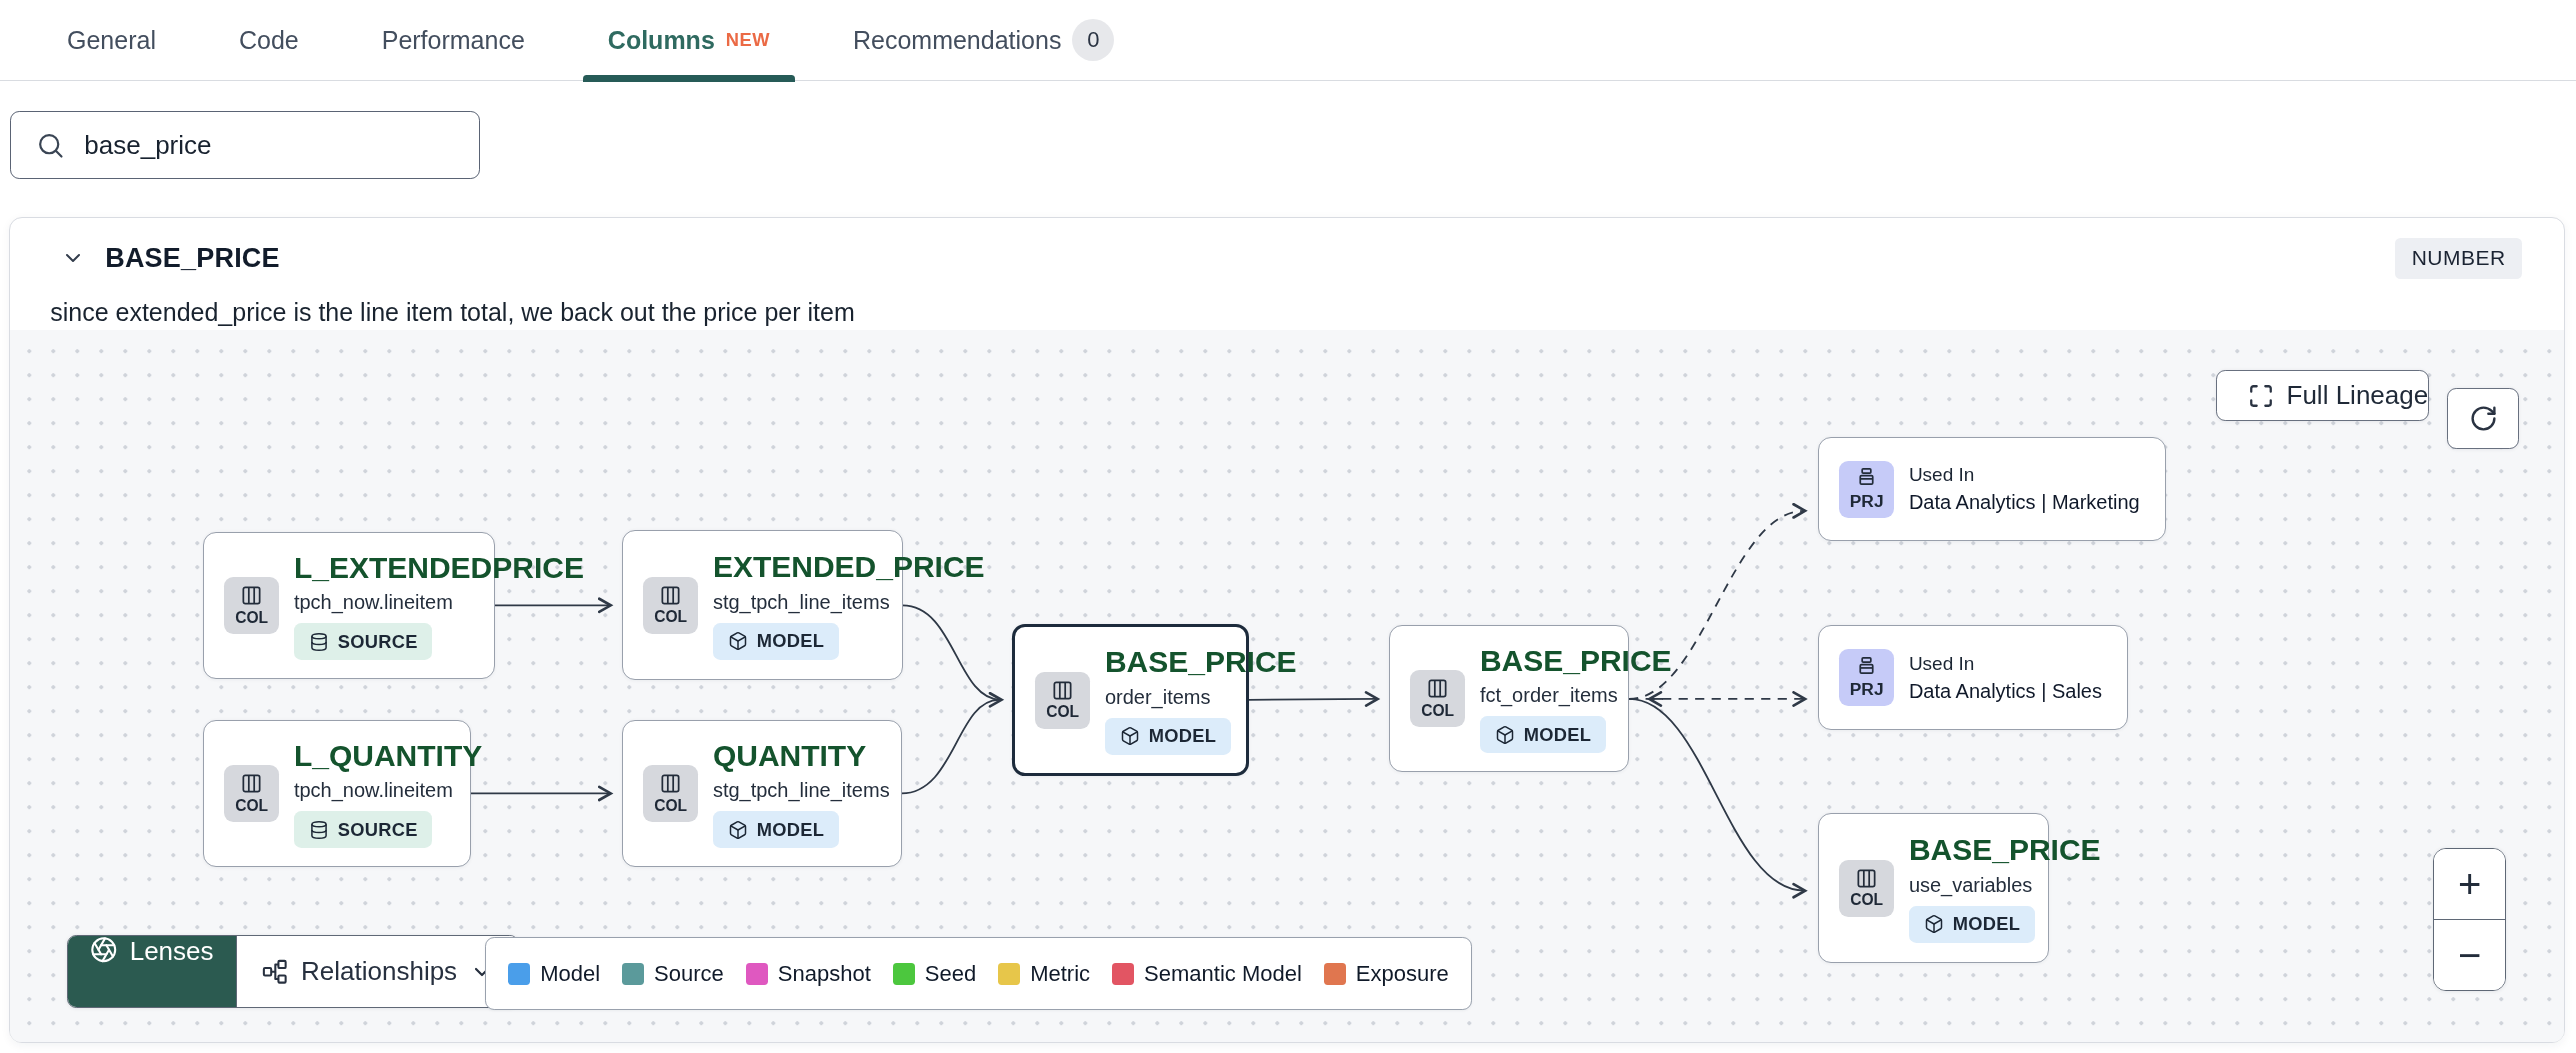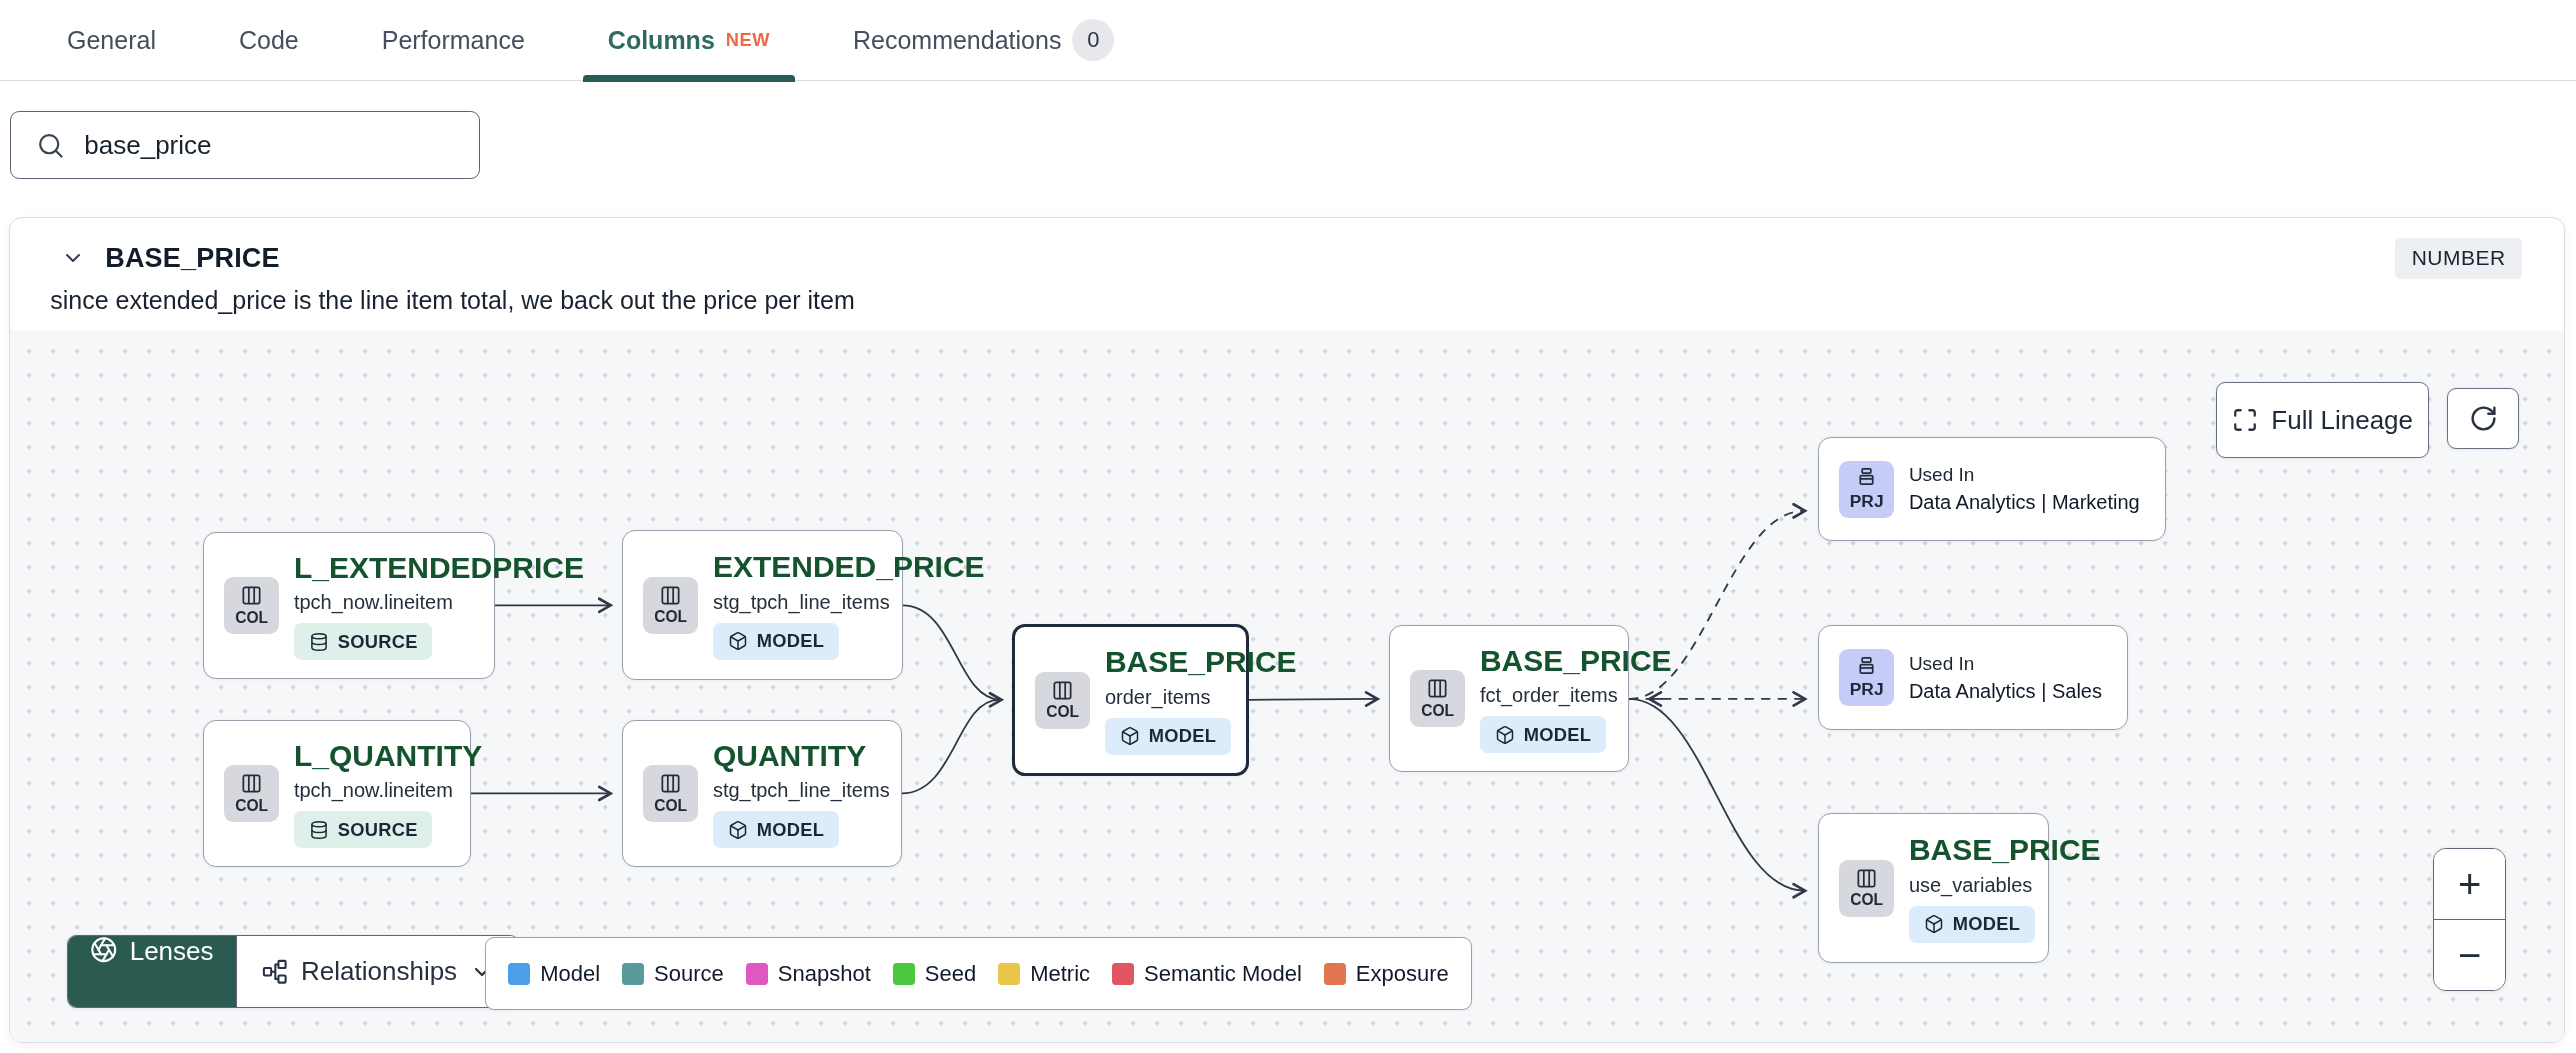--- a/index.html
+++ b/index.html
@@ -27,21 +27,21 @@
 
   
   .panel { position:absolute; left:9.2px; top:217px; width:2556px; height:826px;
     border:1.8px solid #d9dce2; border-radius:13px; background:#fff;
     box-shadow:0 2.8px 9.2px rgba(20,30,50,.05); }
   .panel-head { padding:20px 42px 0 40px; }
   .ph-row1 { display:flex; align-items:center; gap:20px; padding-left:11px; }
   .ph-title { font-size:27px; font-weight:700; color:#121c2b; letter-spacing:0.2px; }
   .type-badge { margin-left:auto; background:#edeff3; color:#1b2433; font-size:21px;
     padding:8.3px 16.5px; border-radius:5.5px; letter-spacing:0.5px; }
-  .ph-desc { margin-top:7px; font-size:25px; color:#19232f; }
+  .ph-desc { margin-top:19px; font-size:25px; color:#19232f; }
 
   
   .canvas { position:absolute; left:0; right:0; top:112px; bottom:0; background:#f6f7f9;
     border-radius:0 0 11px 11px; overflow:hidden;
     background-image:radial-gradient(#cfd3da 2px, transparent 2.1px);
     background-size:24px 24px; background-position:7.3px 9.2px; }
   .edges { position:absolute; inset:0; }
 
   .node { position:absolute; background:#fff; border:1.8px solid #99a0ac; border-radius:13px;
     display:flex; align-items:center; gap:14.7px; padding:0 20px;
@@ -59,21 +59,21 @@
     border-radius:7.3px; font-size:18.3px; font-weight:700; color:#1c2735; letter-spacing:0.3px; }
   .pill.source { background:#def0e9; }
   .pill.model { background:#dcecfa; }
   .uin-label { font-size:19px; color:#1b2533; }
   .uin-name { font-size:20px; color:#10192a; margin-top:5px; font-weight:500; }
 
   
   .btn { background:#fff; border:1.8px solid #68707f; border-radius:9.2px; display:flex;
     align-items:center; justify-content:center; gap:13px; font-size:26px; color:#1f2937;
     cursor:pointer; box-shadow:0 0.9px 3.7px rgba(25,35,55,.07); }
-  .full-lineage { position:absolute; left:2206px; top:52px; width:213px; height:76px; }
+  .full-lineage { position:absolute; left:2206px; top:40px; width:213px; height:51px;justify-content:flex-end; }
   .refresh-btn { position:absolute; left:2437px; top:58px; width:72px; height:61px; }
 
   .lens-group { position:absolute; left:57px; top:605px; height:73px; display:flex;
     border-radius:9.2px; overflow:hidden; border:1.8px solid #5f6876; background:#fff;
     box-shadow:0 0.9px 3.7px rgba(25,35,55,.08); }
   .lens-seg { background:#2b5a50; color:#fff; display:flex; gap:12px;
     padding:0 22px; font-size:26px; cursor:pointer; }
   .rel-seg { display:flex; align-items:center; gap:13px; padding:0 24px; font-size:26px;
     color:#27303f; cursor:pointer; border-left:1.8px solid #5f6876; background:#fff; }
 

